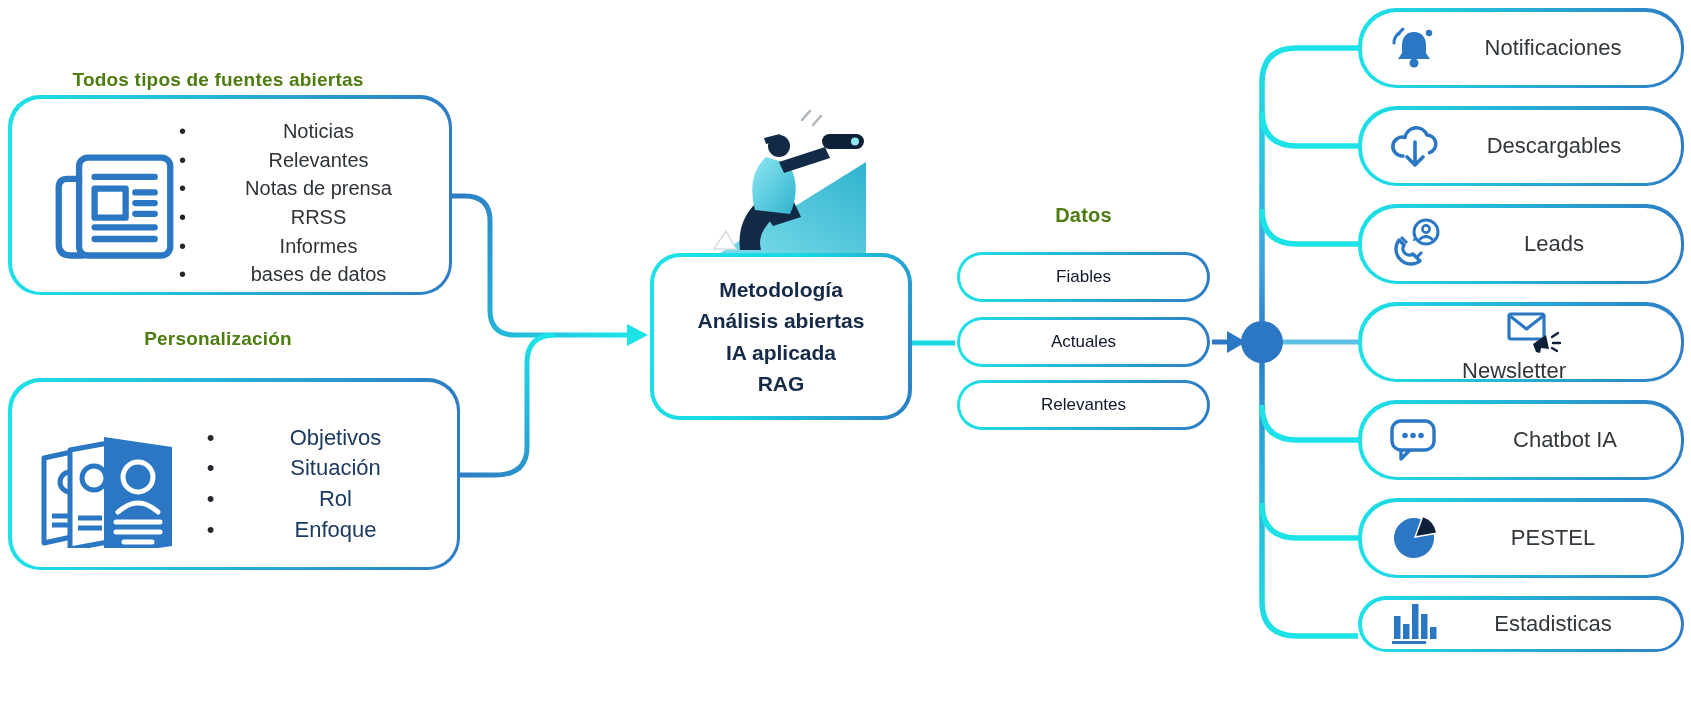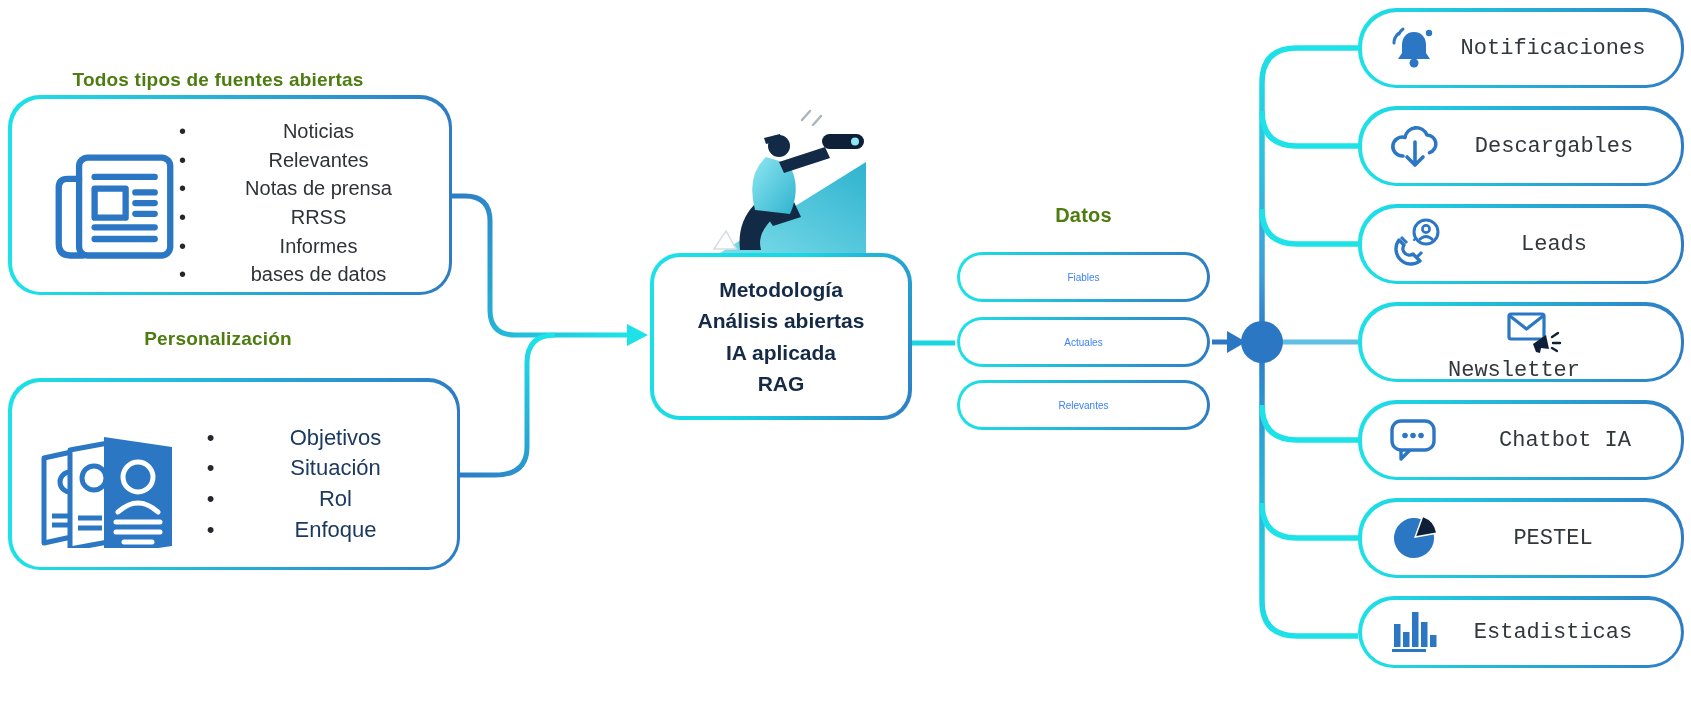--- a/index.html
+++ b/index.html
@@ -21,24 +21,24 @@
   .blist .lbl{flex:1;text-align:center;}
 
   .src-list .row{height:28.6px;font-size:20px;color:#2e3338;}
   .pers-list .row{height:30.6px;font-size:22px;color:#1c3a60;}
 
   
   .method-text{position:absolute;inset:0;display:flex;flex-direction:column;align-items:center;justify-content:center;}
   .method-text div{font-size:21px;line-height:31.5px;font-weight:bold;color:#152a47;text-align:center;}
 
   
-  .pill-label{position:absolute;inset:0;display:flex;align-items:center;justify-content:center;font-size:10px;color:#3b82f6;}
-
-  
-  .out-inner{display:flex;align-items:center;font-family:Liberation Mono, monospace;}
+  .pill-label{position:absolute;inset:0;display:flex;align-items:center;justify-content:center;font-size:17px;color:#0f172a;}
+
+  
+  .out-inner{display:flex;align-items:center;}
   .out-icon{flex:0 0 52px;margin-left:26px;display:flex;align-items:center;justify-content:center;}
   .out-label{flex:1;text-align:center;font-size:22px;color:#32373c;padding-right:14px;}
 </style>
 </head>
 <body>
 
 <div class="canvas">
 
   <svg class="layer" width="1691" height="727" viewBox="0 0 1691 727">
     <defs>
@@ -289,21 +289,21 @@
       <span class="out-icon">
         <svg width="50" height="50" viewBox="0 0 50 50">
           <path d="M 25 25 L 44.7 21.5 A 20 20 0 1 1 31.8 6.2 Z" fill="#2b77c4"></path>
           <path d="M 27.3 23.1 L 47 19.6 A 20 20 0 0 0 34.1 4.3 Z" fill="#0e2038"></path>
         </svg>
       </span>
       <span class="out-label">PESTEL</span>
     </div>
   </div>
 
-  <div class="gwrap" style="left:1358px;top:596px;width:326px;height:72px;border-radius:38px;">
+  <div class="gwrap" style="left:1358px;top:596px;width:326px;height:56px;border-radius:38px;">
     <div class="ginner out-inner" style="border-radius:35px;">
       <span class="out-icon">
         <svg width="48" height="46" viewBox="0 0 48 46">
           <g fill="#2b77c4">
             <rect x="4" y="15" width="6.5" height="23"></rect>
             <rect x="13" y="23" width="6.5" height="15"></rect>
             <rect x="22" y="3" width="6.5" height="35"></rect>
             <rect x="31" y="13" width="6.5" height="25"></rect>
             <rect x="40" y="26" width="6.5" height="12"></rect>
             <rect x="2" y="40" width="34" height="3"></rect>

